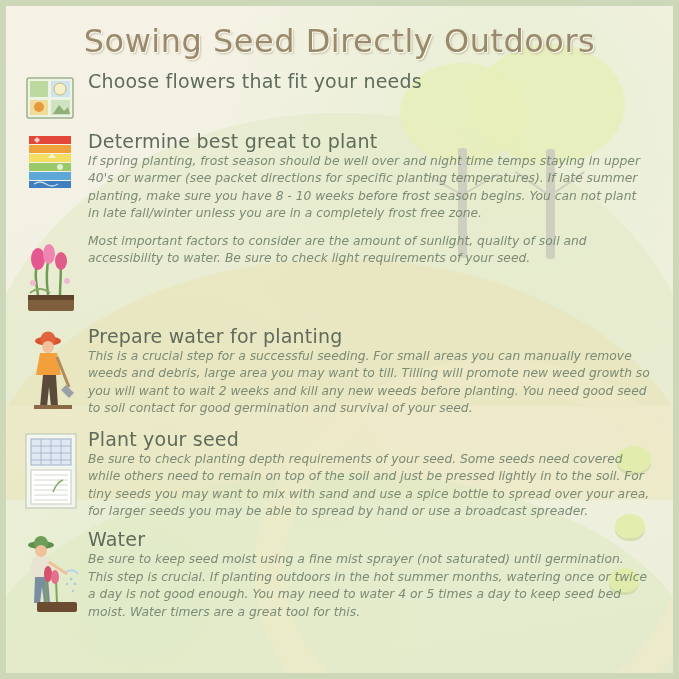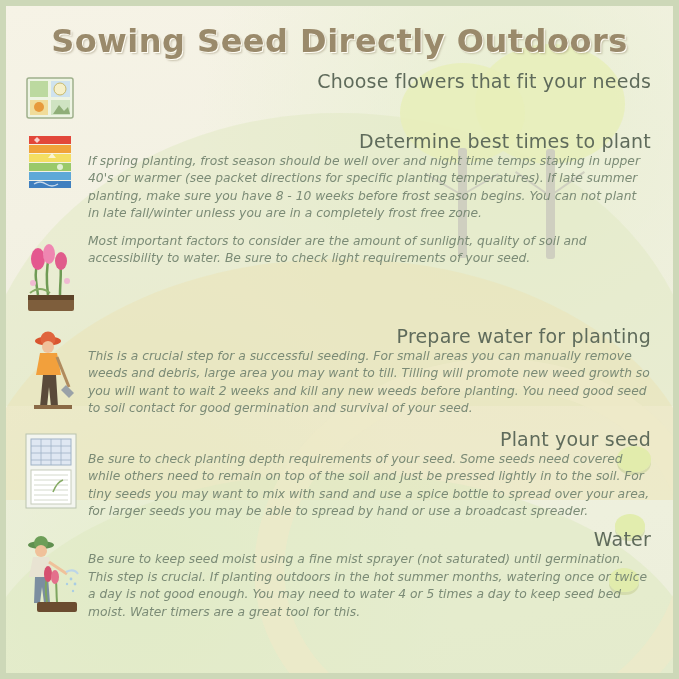--- a/index.html
+++ b/index.html
@@ -61,21 +61,21 @@
   }
   .s1{right:22px;top:440px;width:34px;height:26px;}
   .s2{right:28px;top:508px;width:30px;height:24px;}
   .s3{right:34px;top:562px;width:30px;height:24px;}
   
   .title{
     position:relative;
     text-align:center;
     padding:16px 28px 4px;
     font-family:"DejaVu Sans", sans-serif;
-    font-weight:bold;
+    font-weight:normal;
     font-size:32px;
     letter-spacing:.5px;
     color:#9a8a6b;
     text-shadow:1px 1px 0 #fffdf4, 2px 2px 2px rgba(120,105,75,.35);
   }
   
   .steps{position:relative;padding:4px 18px 0 14px;}
   .step{
     display:flex;
     align-items:flex-start;
@@ -88,21 +88,20 @@
     display:flex;justify-content:center;
   }
   .txt{flex:1;padding-right:4px;}
   .h{
     font-family:"DejaVu Sans", sans-serif;
     font-size:19px;
     color:#5f6b5b;
     margin:0 0 1px 0;
     font-weight:normal;
     letter-spacing:.2px;
-    text-align:right;
   }
   .b{
     font-family:"DejaVu Sans", sans-serif;
     font-style:italic;
     font-size:12.3px;
     line-height:1.42;
     color:#7b8b76;
     margin:0;
   }
   
@@ -176,21 +175,21 @@
           <rect x="3" y="29" width="42" height="8" fill="#9ac96a"></rect>
           <rect x="3" y="38" width="42" height="8" fill="#5ea8d8"></rect>
           <rect x="3" y="47" width="42" height="7" fill="#3f7fbf"></rect>
           <path d="M8 6 l3-3 3 3-3 3z" fill="#fff" opacity=".75"></path>
           <path d="M22 24 l4-5 4 5z" fill="#fff" opacity=".7"></path>
           <circle cx="34" cy="33" r="3" fill="#fff" opacity=".7"></circle>
           <path d="M8 50 q6-4 12 0 t12 0" stroke="#fff" stroke-width="1.4" fill="none" opacity=".7"></path>
         </svg>
       </div>
       <div class="txt">
-        <p class="h">Determine best times to plant</p>
+        <p class="h">Determine best great to plant</p>
         <p class="b">If spring planting, frost season should be well over and  night time temps staying in upper 40's or warmer (see packet directions for specific planting temperatures). If late summer planting, make sure you have 8 - 10 weeks before frost season begins. You can not plant in late fall/winter unless you are in a completely frost free zone.</p>
       </div>
     </div>
 
     <div class="step step-3">
       <div class="thumb">
         <svg width="54" height="78" viewBox="0 0 54 78">
           <rect x="4" y="58" width="46" height="16" rx="2" fill="#7e5e3c"></rect>
           <rect x="4" y="58" width="46" height="5" fill="#5d4329"></rect>
           <path d="M14 58 C12 44 10 34 14 24" stroke="#6f9b55" stroke-width="2.5" fill="none"></path>

